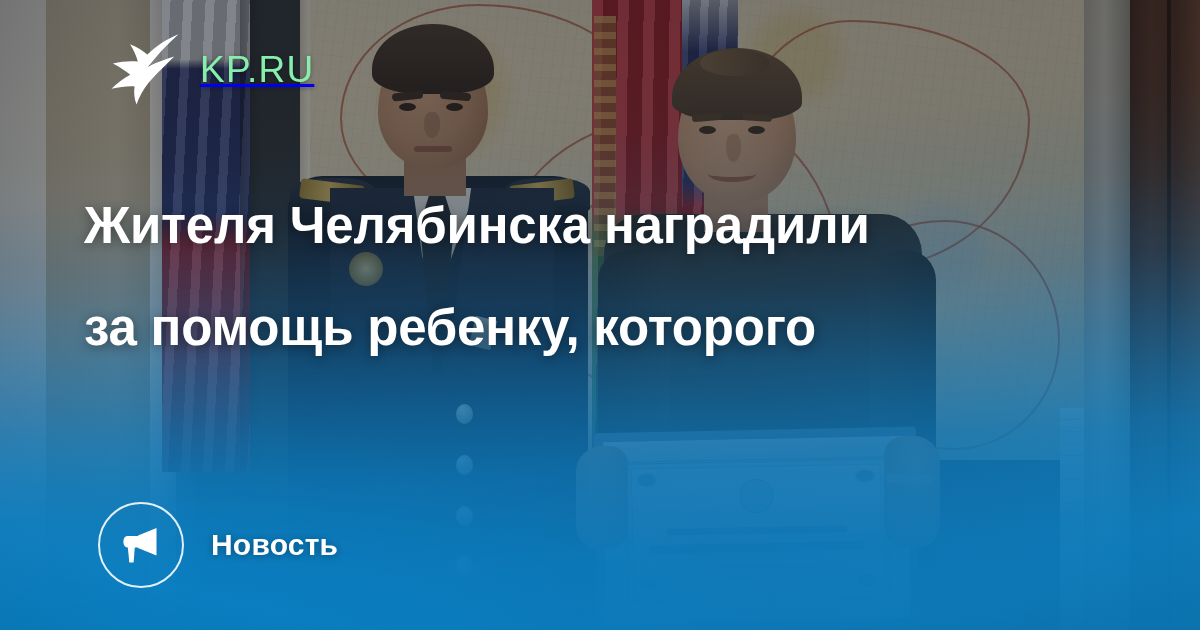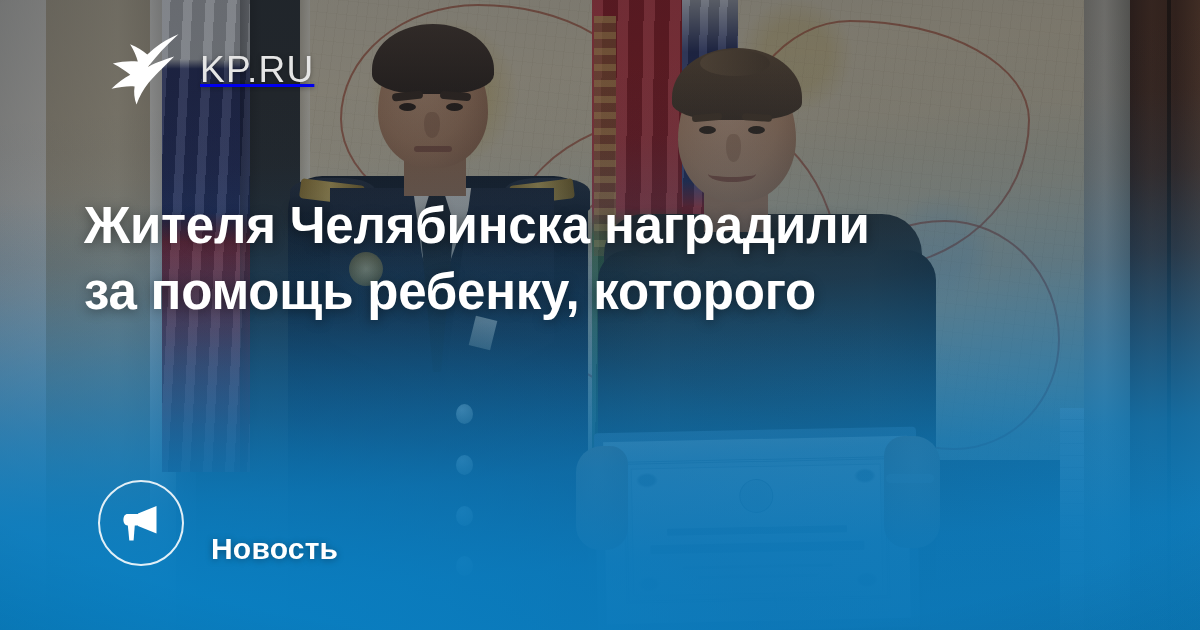--- a/index.html
+++ b/index.html
@@ -390,36 +390,36 @@
       rgba(0,0,0,0) 52%, rgba(0,0,0,.20) 84%, rgba(0,0,0,.34) 100%);
   }
 
   
   .brand {
     position:absolute; left:106px; top:33px;
     display:flex; align-items:center; gap:20px;
   }
   .brand-bird { width:74px; height:72px; display:block; }
   .brand-text {
-    color:#e5e5e5; font-size:37px; font-weight:400;
+    color:#86efac; font-size:37px; font-weight:400;
     letter-spacing:1.2px; line-height:1;
     text-shadow:0 1px 5px rgba(0,0,0,.35);
   }
 
   .headline {
     position:absolute; left:84px; top:193px; width:940px;
     color:#fff;
     font-size:51px; font-weight:700; line-height:1.30;
     letter-spacing:-.2px;
     text-shadow:0 2px 12px rgba(0,0,0,.42);
   }
 
   .tagrow {
-    position:absolute; left:98px; top:480px;
-    display:flex; align-items:flex-end; gap:27px;
+    position:absolute; left:98px; top:502px;
+    display:flex; align-items:center; gap:27px;
   }
   .tag-circle {
     width:86px; height:86px; border-radius:50%;
     border:2px solid rgba(255,255,255,.88);
     display:flex; align-items:center; justify-content:center;
     flex:0 0 auto;
   }
   .tag-mega { width:42px; height:42px; display:block; }
   .tag-label {
     color:#fff; font-size:30px; font-weight:700; letter-spacing:.2px;
@@ -547,21 +547,21 @@
         C33.5 63.2 37.4 56.2 42.2 50.3
         C47.6 44.0 56.3 35.2 68.2 23.6
         C55.1 27.8 46.4 31.4 41.8 34.1
         C50.6 22.6 60.8 11.7 72.5 1.2 Z"></path>
     </svg>
     <span class="brand-text">KP.RU</span>
   </a>
 
   <h1 class="headline">
     <span style="display: block;">Жителя Челябинска наградили</span>
-    <span style="display: block;">за помощь ребенку, которого</span>
+    <span style="display: block; margin-top: 36px;">за помощь ребенку, которого</span>
   </h1>
 
   <div class="tagrow">
     <span class="tag-circle">
       <svg class="tag-mega" viewBox="0 0 42 42">
         <path fill="#ffffff" d="M36.5 4.0 L36.5 31.5 L18.0 24.0 L18.0 11.5 Z"></path>
         <path fill="#ffffff" d="M7.5 12.0 L18.5 12.0 L18.5 23.5 L7.5 23.5
           C5.0 23.5 3.4 21.1 3.4 17.8 C3.4 14.4 5.0 12.0 7.5 12.0 Z"></path>
         <path fill="#ffffff" d="M7.8 23.0 L14.8 23.0 L13.6 38.6 L9.3 38.6 Z"></path>
       </svg>

